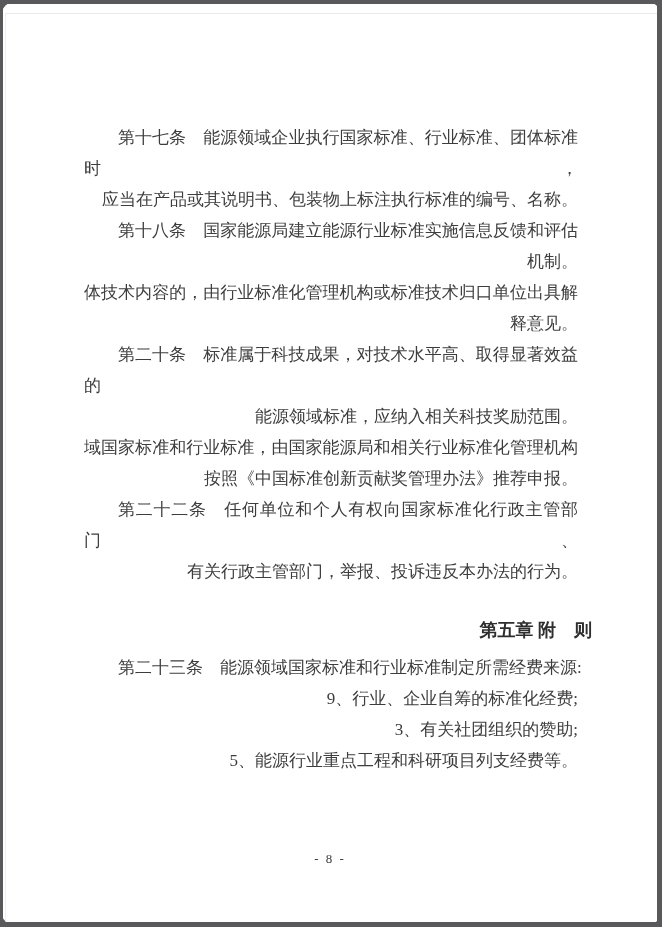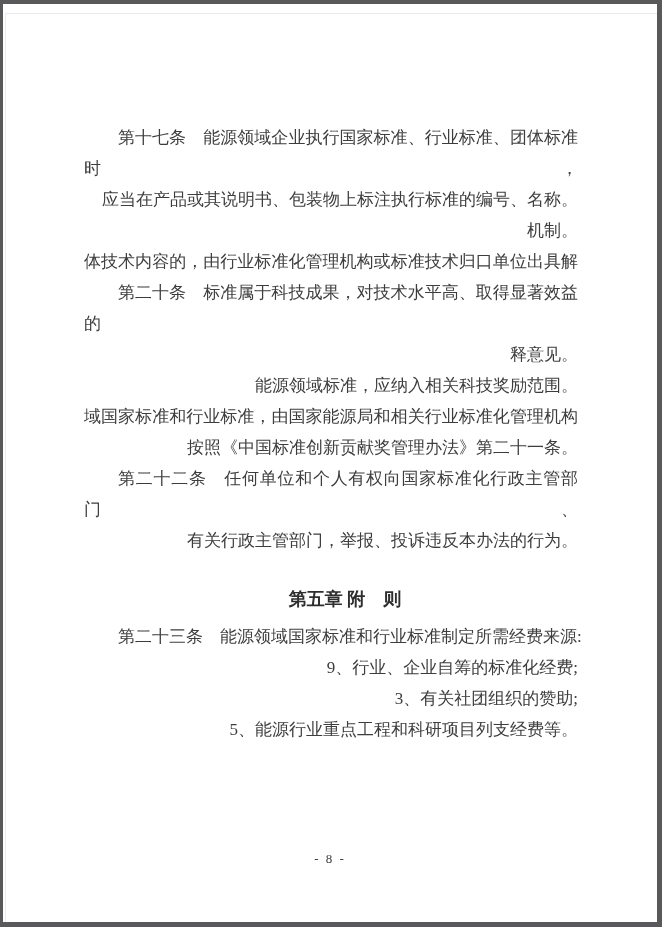--- a/index.html
+++ b/index.html
@@ -7,20 +7,21 @@
     padding: 0;
     background: #59595b;
     font-family: "Liberation Serif", "DejaVu Serif", serif;
   }
   .canvas {
     position: relative;
     width: 662px;
     height: 927px;
     background: #59595b;
     overflow: hidden;
+    border-radius: 19px;
   }
   .page {
     position: absolute;
     top: 4px;
     left: 3px;
     right: 5px;
     bottom: 5px;
     background: #ffffff;
   }
   
@@ -58,21 +59,21 @@
     text-align-last: justify;
   }
   .line.indent {
     text-indent: 2em;
   }
   .chapter-heading {
     font-weight: bold;
     color: #2e2e2e;
     font-size: 18px;
     line-height: 31px;
-    text-align: center;
+    text-align: right;
     position: relative;
     left: 14px;
     margin-top: 28px;
     margin-bottom: 6px;
   }
   .footer {
     position: absolute;
     top: 847px;   
     left: 0;
     width: 100%;
@@ -83,27 +84,28 @@
   }
 </style>
 </head>
 <body>
 
 <div class="canvas">
   <div class="page">
     <div class="content">
         <div class="line indent fill">第十七条　能源领域企业执行国家标准、行业标准、团体标准时，</div>
         <div class="line">应当在产品或其说明书、包装物上标注执行标准的编号、名称。</div>
+        <div class="line indent fill">第十八条　国家能源局建立能源行业标准实施信息反馈和评估</div>
         <div class="line">机制。</div>
         <div class="line fill">体技术内容的，由行业标准化管理机构或标准技术归口单位出具解</div>
+        <div class="line">释意见。</div>
         <div class="line indent fill">第二十条　标准属于科技成果，对技术水平高、取得显著效益的</div>
-        <div class="line">释意见。</div>
         <div class="line">能源领域标准，应纳入相关科技奖励范围。</div>
         <div class="line fill">域国家标准和行业标准，由国家能源局和相关行业标准化管理机构</div>
-        <div class="line">按照《中国标准创新贡献奖管理办法》第二十一条。</div>
+        <div class="line">按照《中国标准创新贡献奖管理办法》推荐申报。</div>
         <div class="line indent fill">第二十二条　任何单位和个人有权向国家标准化行政主管部门、</div>
         <div class="line">有关行政主管部门，举报、投诉违反本办法的行为。</div>
         <div class="chapter-heading">第五章 附　则</div>
         <div class="line indent">第二十三条　能源领域国家标准和行业标准制定所需经费来源:</div>
         <div class="line indent">9、行业、企业自筹的标准化经费;</div>
         <div class="line indent">3、有关社团组织的赞助;</div>
         <div class="line indent">5、能源行业重点工程和科研项目列支经费等。</div>
       </div>
     <div class="footer">- 8 -</div>
   </div>

